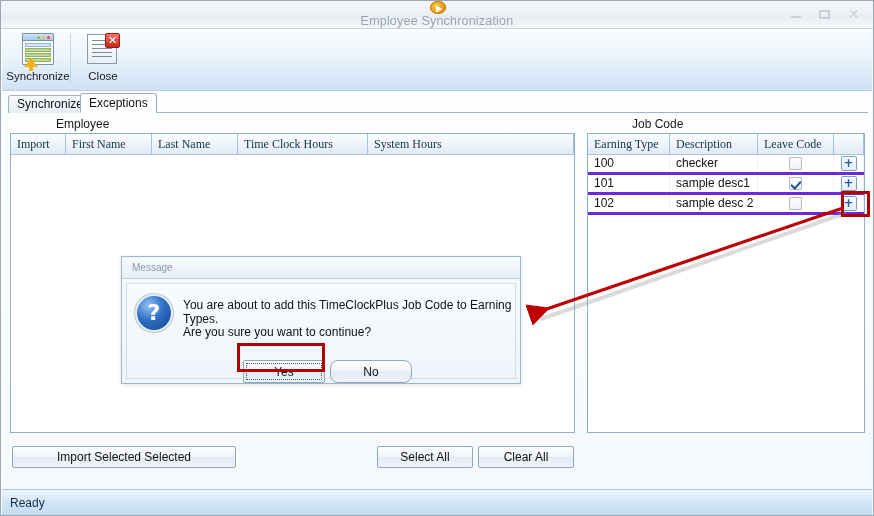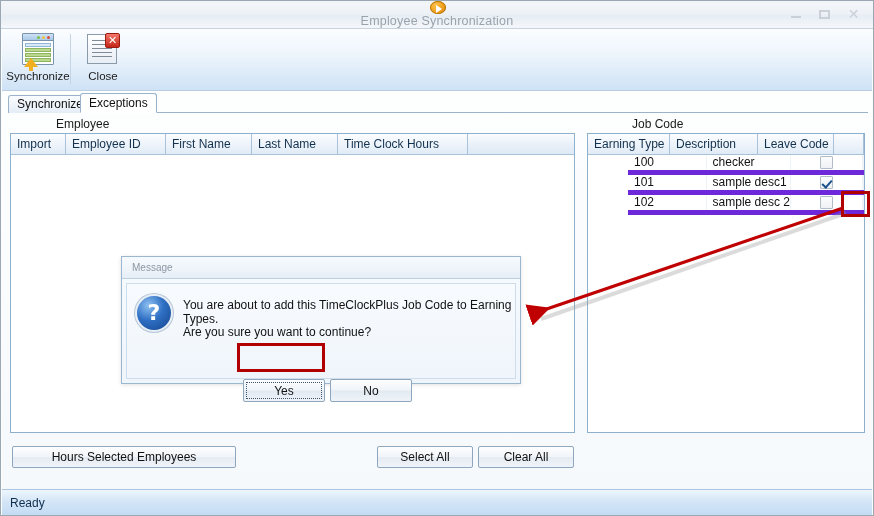--- a/index.html
+++ b/index.html
@@ -151,29 +151,30 @@
   }
   .grid-panel {
     position: absolute;
     background: #ffffff;
     border: 1px solid #8fb0cd;
   }
   .grid-header {
     display: flex; height: 21px;
     background: linear-gradient(to bottom,#fafcff 0%,#eaf1f9 50%,#dde9f5 100%);
     border-bottom: 1px solid #a8c2da;
+    font-family: Liberation Serif, serif;
   }
   .gh-cell {
     border-right: 1px solid #a8c2da;
     padding: 0 6px; line-height: 20px; font-size: 12px; color: #13324f;
     background: linear-gradient(to bottom,#fbfdff 0%,#edf3fa 55%,#e0ebf6 100%);
     overflow: hidden; white-space: nowrap;
   }
   .grid-body { position: relative; }
-  .grid-row { display: flex; height: 20px; border-bottom: 5px solid #6d28d9; margin-left: 40px; }
+  .grid-row { display: flex; height: 20px; border-bottom: 3px solid #6d28d9; }
   .gr-cell {
     padding: 0 6px; line-height: 19px; font-size: 12px; color: #111;
     border-right: 1px solid #eef3f8;
     overflow: hidden; white-space: nowrap;
     display: flex; align-items: center;
   }
   .gr-cell.center { justify-content: center; padding: 0; }
 
   .chk {
     width: 13px; height: 13px; border: 1px solid #b2bcc6;
@@ -245,28 +246,28 @@
     text-align: center; line-height: 33px;
     font-family: "DejaVu Sans", sans-serif;
   }
   .dlg-line {
     position: absolute; left: 56px; font-size: 12px; color: #111;
   }
   .dlg-l1 { top: 14px; }
   .dlg-l2 { top: 41px; }
 
   .dlg-btn {
-    position: absolute; top: 95px; width: 82px; height: 23px;
+    position: absolute; top: 76px; width: 82px; height: 23px;
     background: linear-gradient(to bottom,#fcfdfe 0%,#f0f4f9 48%,#e2eaf2 52%,#eef3f8 100%);
     border: 1px solid #8ea7bf; border-radius: 2px;
     font-size: 12px; color: #111;
     display: flex; align-items: center; justify-content: center;
   }
   .dlg-btn.yes { left: 116px; }
-  .dlg-btn.no  { left: 203px; }
+  .dlg-btn.no  { left: 203px; border-radius: 8px; }
   .dlg-btn.yes .focusring {
     position: absolute; left: 2px; top: 2px; right: 2px; bottom: 2px;
     border: 1px dotted #43556a;
   }
 
   
   .hl-box {
     position: absolute; border: 3px solid #b00000; z-index: 50;
   }
   .anno-arrow { position: absolute; left: 0; top: 0; width: 874px; height: 516px; z-index: 45; pointer-events: none; }
@@ -335,24 +336,24 @@
     <div class="tabstrip">
       <div class="tabline"></div>
       <div class="tab" style="left:0px;">Synchronize</div>
       <div class="tab selected" style="left:72px;">Exceptions</div>
     </div>
 
     <div class="group-label" style="left:10px; top:26px;">Employee</div>
     <div class="grid-panel" style="left:8px; top:42px; width:565px; height:300px;">
       <div class="grid-header">
         <div class="gh-cell" style="width:55px">Import</div>
-        <div class="gh-cell" style="width:100px">Employee ID</div>
         <div class="gh-cell" style="width:86px">First Name</div>
         <div class="gh-cell" style="width:86px">Last Name</div>
         <div class="gh-cell" style="width:130px">Time Clock Hours</div>
+        <div class="gh-cell" style="flex:1">System Hours</div>
       </div>
       <div class="grid-body"></div>
     </div>
 
     <div class="group-label" style="left:586px; top:26px;">Job Code</div>
     <div class="grid-panel" style="left:585px; top:42px; width:278px; height:300px;">
       <div class="grid-header">
         <div class="gh-cell" style="width:82px">Earning Type</div>
         <div class="gh-cell" style="width:88px">Description</div>
         <div class="gh-cell" style="width:76px">Leave Code</div>
@@ -389,21 +390,21 @@
             <span class="chk"></span>
           </div>
           <div class="gr-cell center" style="flex:1">
             <span class="plusbtn">+</span>
           </div>
         </div>
 
       </div>
     </div>
 
-    <div class="btn" style="left:10px; top:355px; width:224px; height:22px;">Hours Selected Employees</div>
+    <div class="btn" style="left:10px; top:355px; width:224px; height:22px;">Import Selected Selected</div>
     <div class="btn" style="left:375px; top:355px; width:96px; height:22px;">Select All</div>
     <div class="btn" style="left:476px; top:355px; width:96px; height:22px;">Clear All</div>
 
   </div>
 
   <div class="statusbar">
     <div class="txt">Ready</div>
   </div>
 
   <svg class="anno-arrow" viewBox="0 0 874 516">

